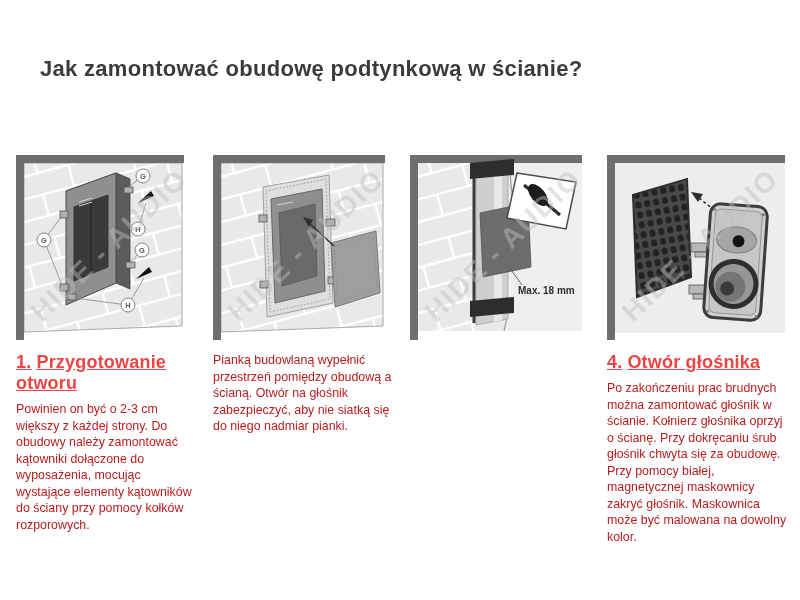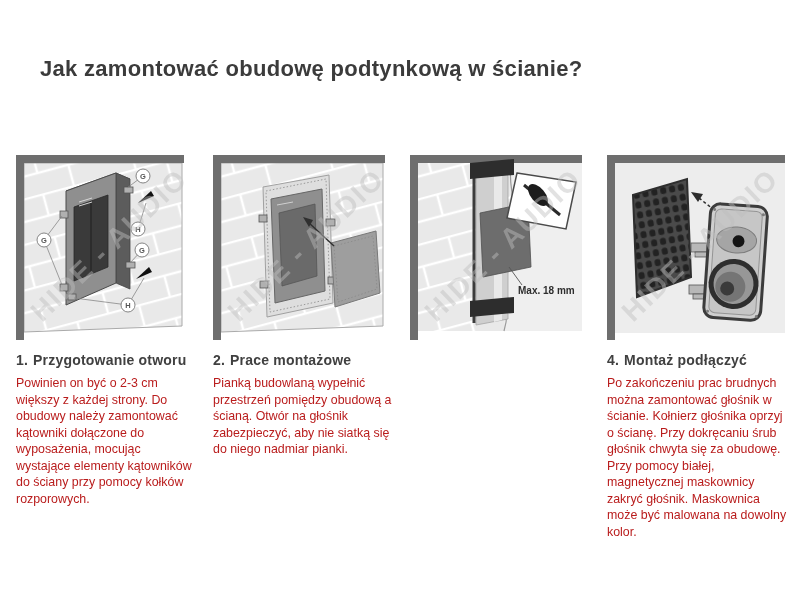--- a/index.html
+++ b/index.html
@@ -14,22 +14,23 @@
   .subtitle {
     position:absolute; left:40px; top:96px;
     font-size:13.5px; font-weight:bold; color:#4d4d4d; line-height:18px;
   }
   .panels { position:absolute; left:16px; top:155px; display:flex; gap:15px; }
   .panel { width:182px; height:185px; position:relative; }
   .panel svg { width:182px; height:185px; display:block; }
   .steps { position:absolute; left:16px; top:352px; display:flex; gap:15px; }
   .step { width:182px; }
   .step h3 {
-    margin:0 0 7px 0; font-size:14px; font-weight:bold; color:#404040;
+    margin:0 0 7px 0; font-size:18px; font-weight:bold; color:#ef4444;
     letter-spacing:0.2px;
+    text-decoration:underline;
   }
   .step h3 .num { margin-right:5px; }
   .step p { margin:0; font-size:12.4px; color:#b91c1c; line-height:16.5px; }
   text { font-family:"Liberation Sans", sans-serif; }
 </style>
 </head>
 <body>
 
 <div class="page">
 
@@ -199,24 +200,23 @@
     </div>
 
   </div>
 
   <div class="steps">
     <div class="step">
       <h3><span class="num">1.</span><span>Przygotowanie otworu</span></h3>
       <p>Powinien on być o 2-3 cm większy z każdej strony. Do obudowy należy zamontować kątowniki dołączone do wyposażenia, mocując wystające elementy kątowników do ściany przy pomocy kołków rozporowych.</p>
     </div>
     <div class="step">
-      <h3><span class="num">2.</span><span>Prace montażowe</span></h3>
       <p>Pianką budowlaną wypełnić przestrzeń pomiędzy obudową a ścianą. Otwór na głośnik zabezpieczyć, aby nie siatką się do niego nadmiar pianki.</p>
     </div>
     <div class="step">
     </div>
     <div class="step">
-      <h3><span class="num">4.</span><span>Montaż podłączyć</span></h3>
+      <h3><span class="num">4.</span><span>Otwór głośnika</span></h3>
       <p>Po zakończeniu prac brudnych można zamontować głośnik w ścianie. Kołnierz głośnika oprzyj o ścianę. Przy dokręcaniu śrub głośnik chwyta się za obudowę. Przy pomocy białej, magnetycznej maskownicy zakryć głośnik. Maskownica może być malowana na dowolny kolor.</p>
     </div>
   </div>
 
 </div>
 
 </body></html>

